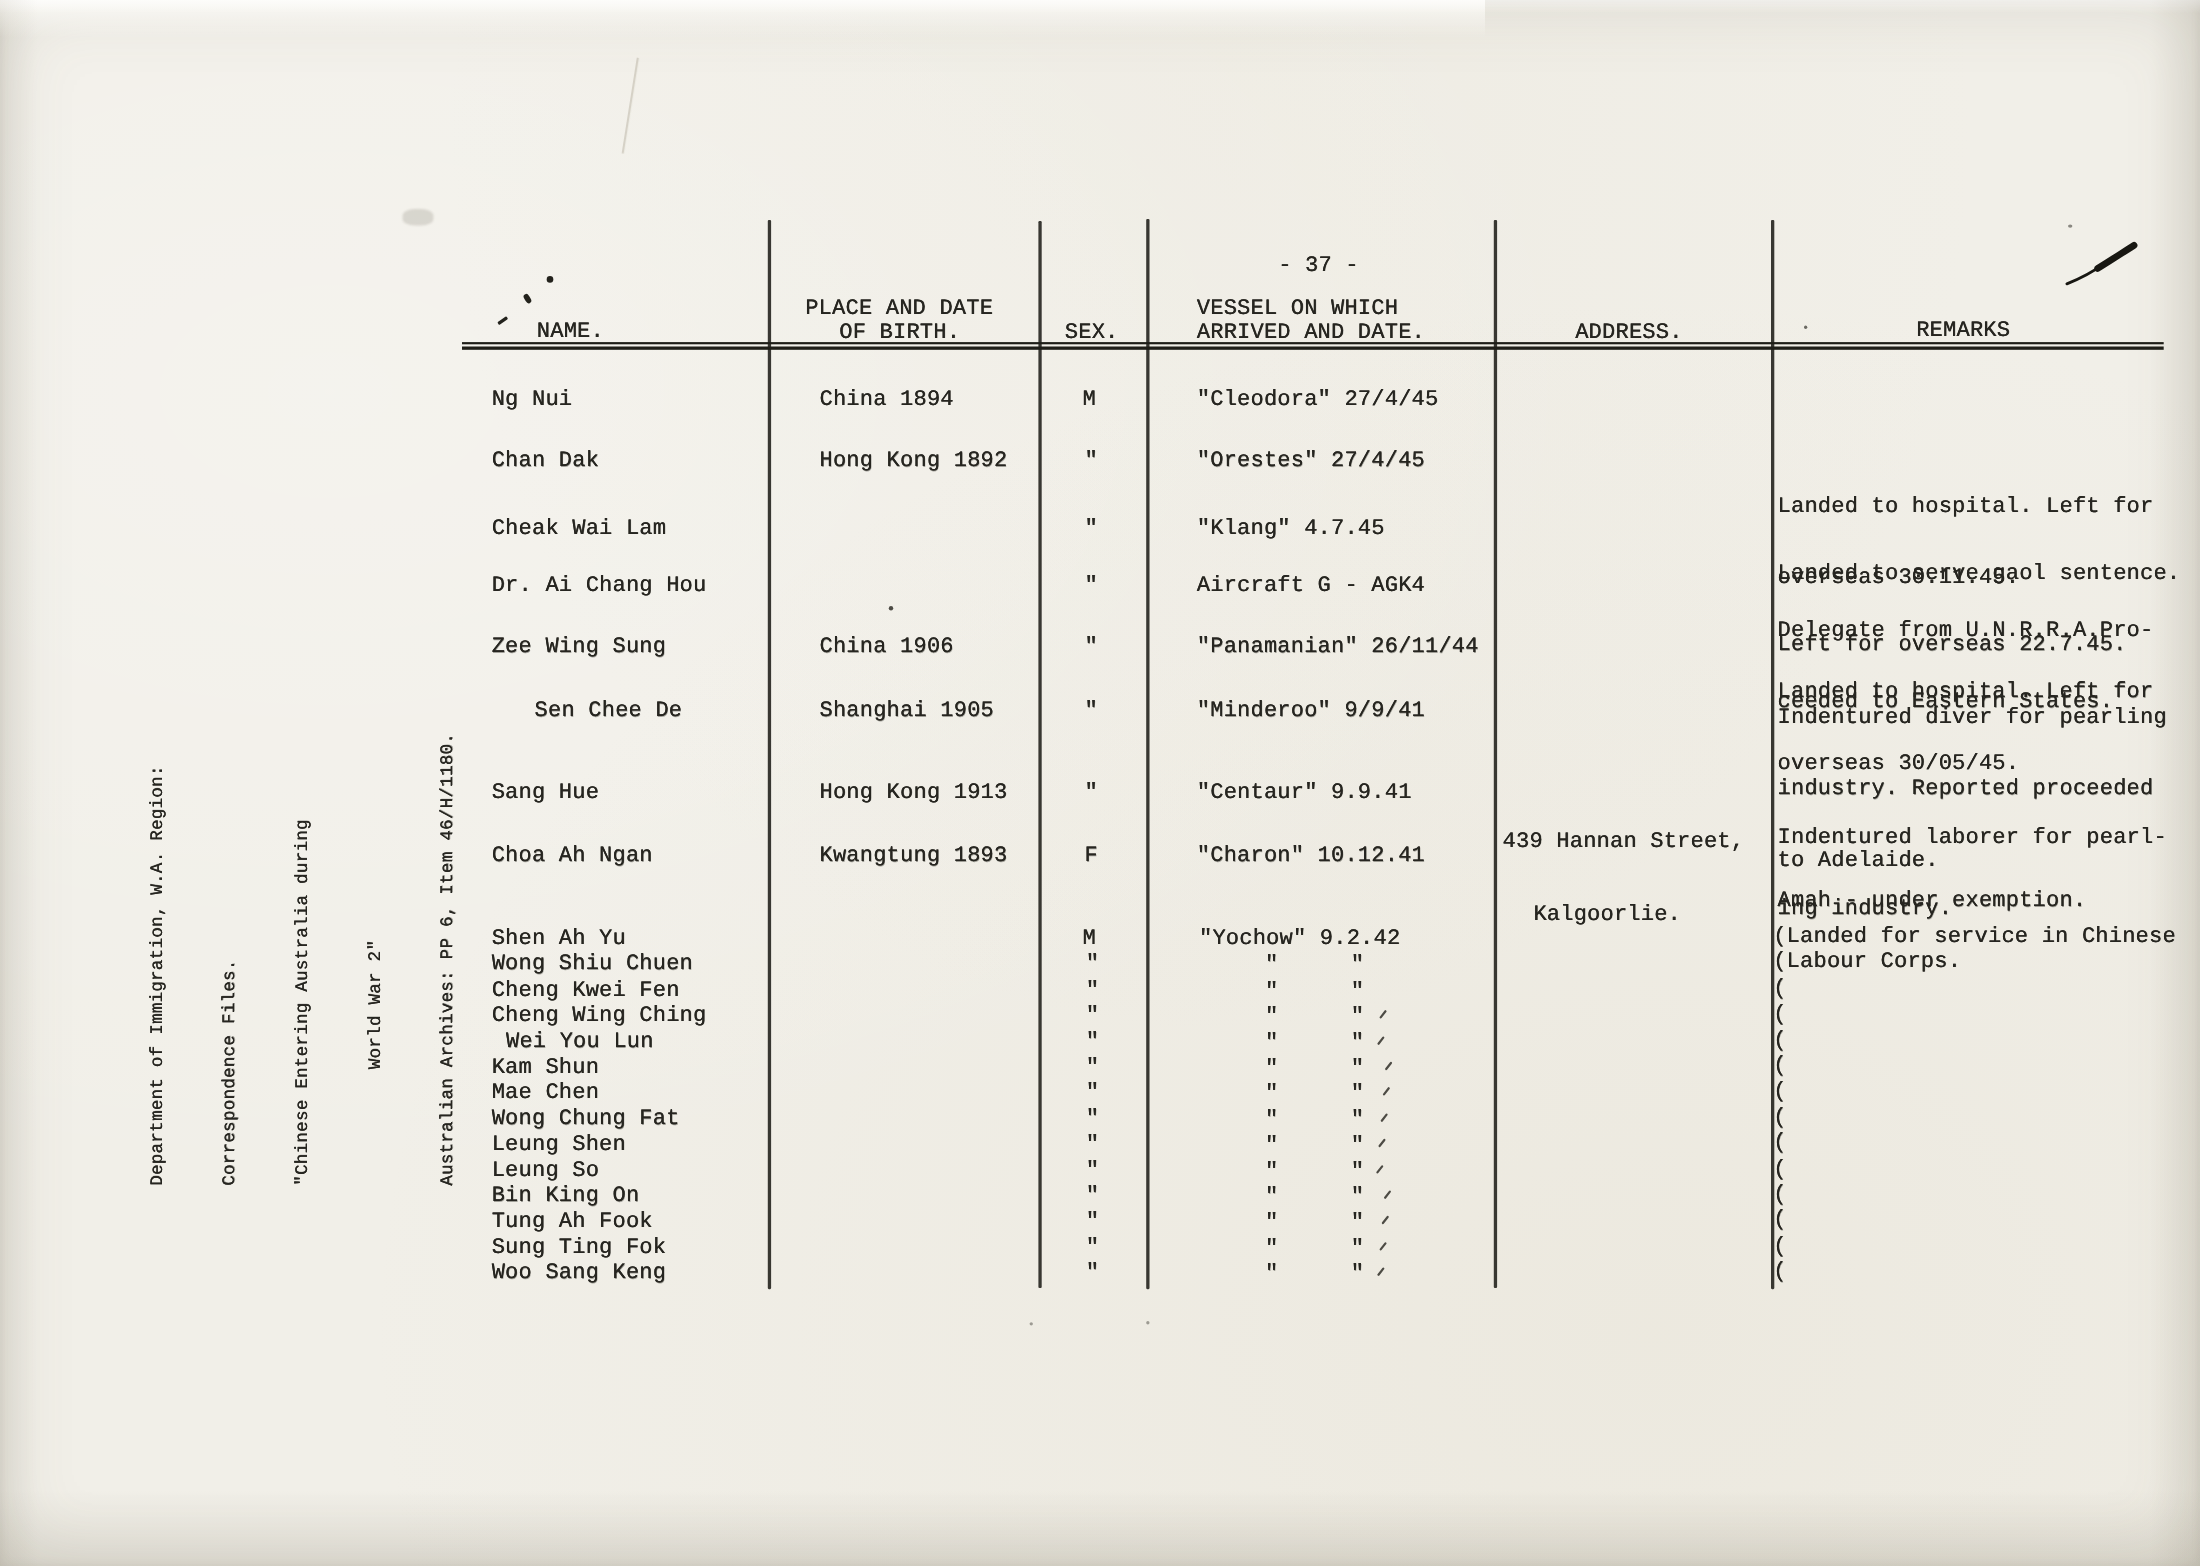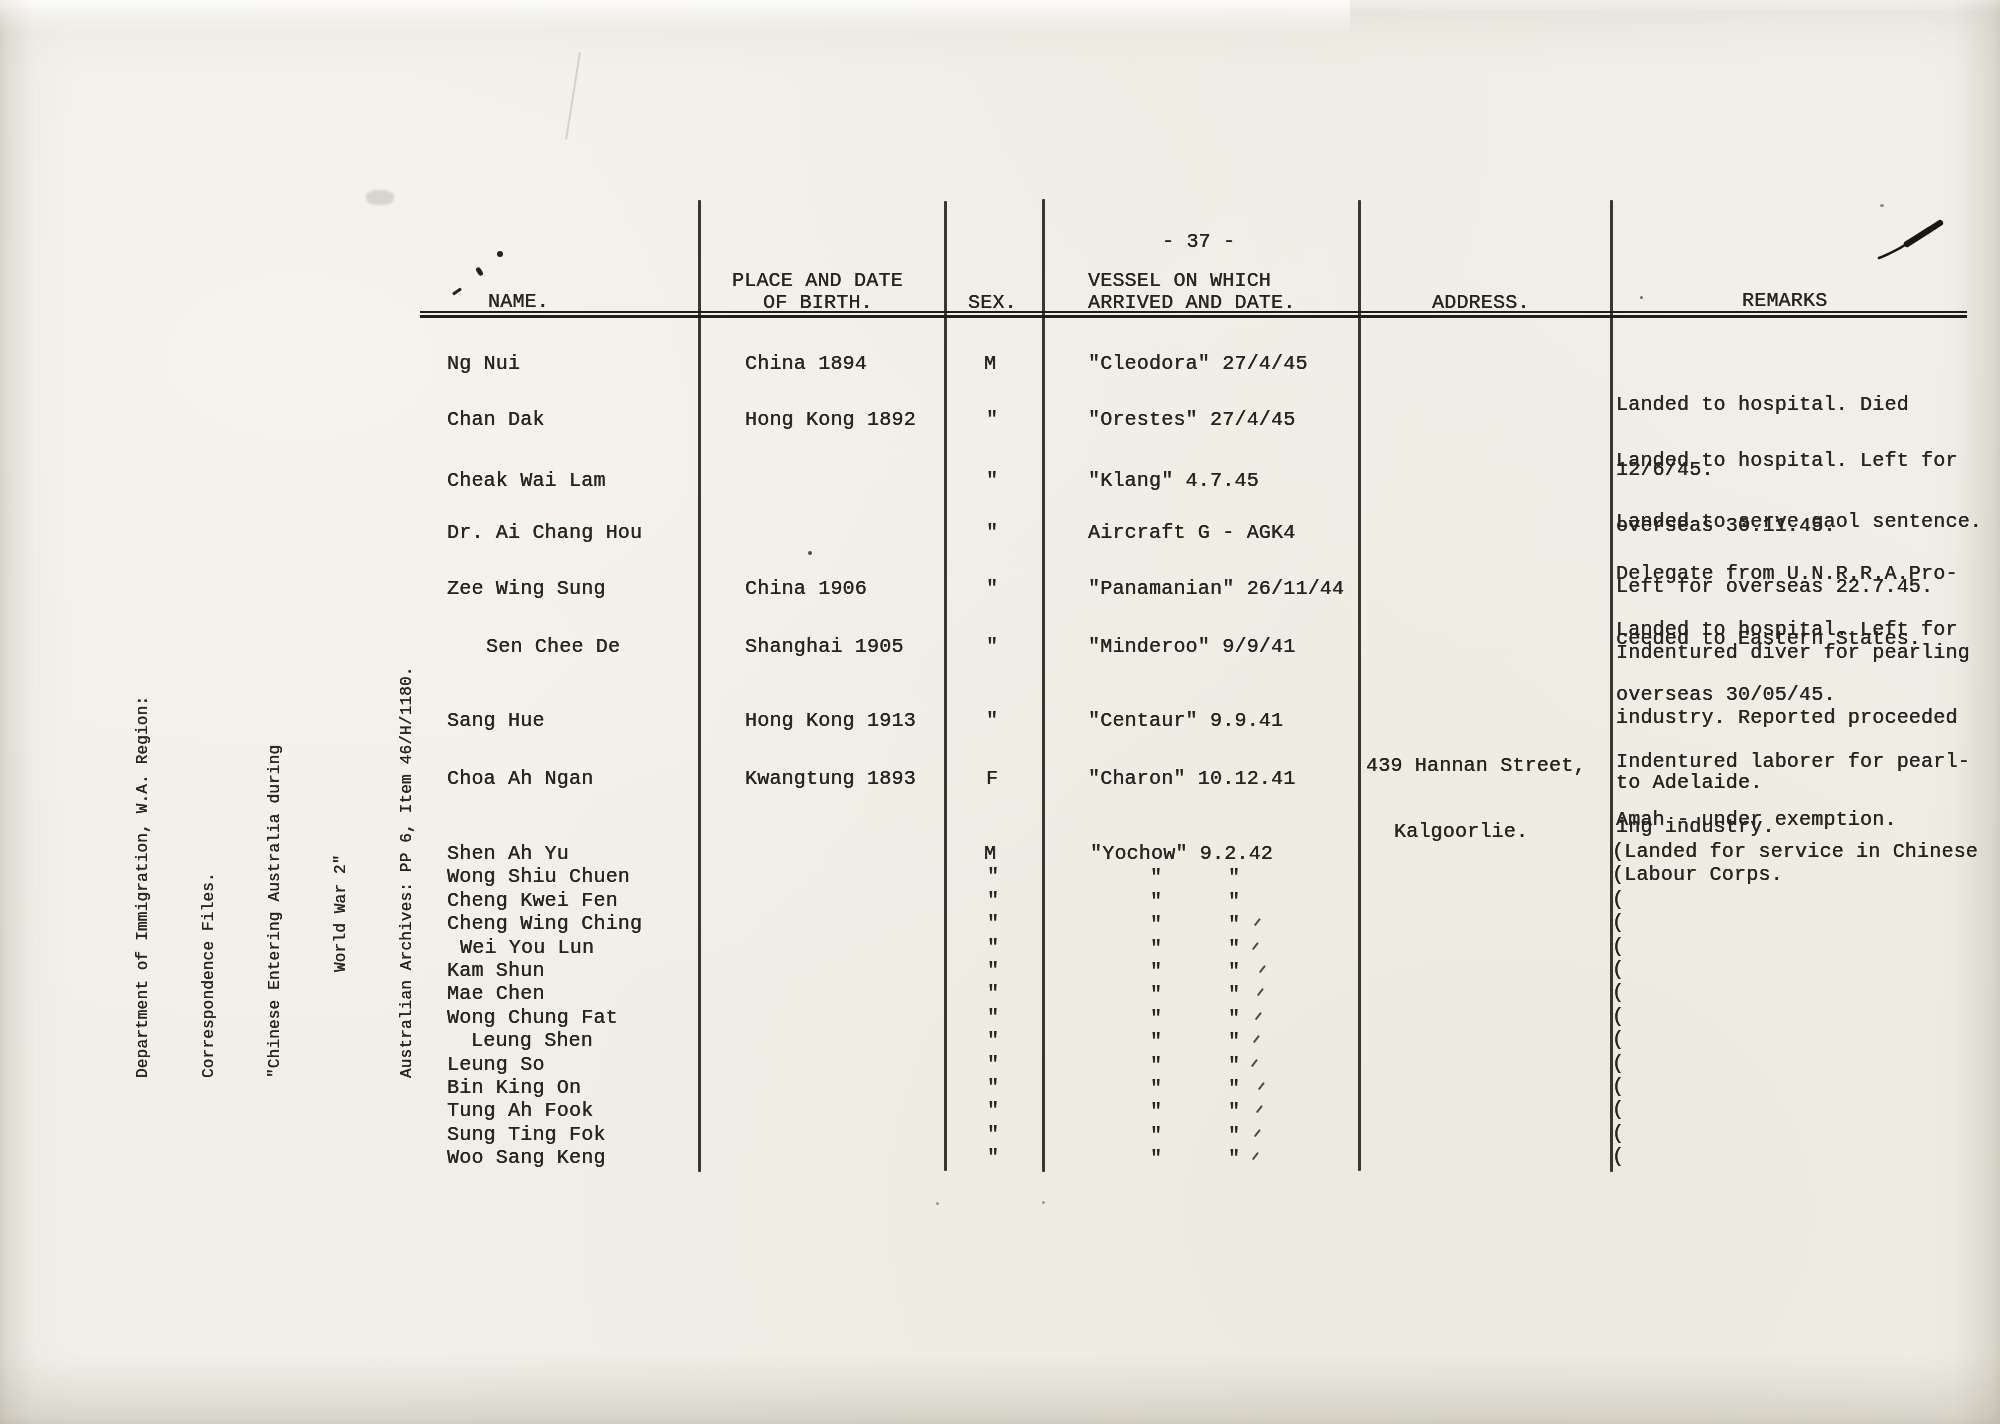--- a/index.html
+++ b/index.html
@@ -98,24 +98,20 @@
   <div class="hdr ink" style="left:968px;top:292px;">SEX.</div>
   <div class="hdr ink" style="left:1088px;top:270px;">VESSEL ON WHICH</div>
   <div class="hdr ink" style="left:1088px;top:292px;">ARRIVED AND DATE.</div>
   <div class="hdr ink" style="left:1432px;top:292px;">ADDRESS.</div>
   <div class="hdr ink" style="left:1742px;top:290px;">REMARKS</div>
 
   <div class="t ink" style="left:447px;top:353px;">Ng Nui</div>
   <div class="t ink" style="left:745px;top:353px;">China 1894</div>
   <div class="t ink" style="left:984px;top:353px;">M</div>
   <div class="t ink" style="left:1088px;top:353px;">"Cleodora" 27/4/45</div>
-  <div class="t ink remarks-block" style="left:1616px;top:350px;">
-    <div>Landed to hospital. Died</div>
-    <div>12/6/45.</div>
-  </div>
 
   <div class="t ink" style="left:447px;top:409px;">Chan Dak</div>
   <div class="t ink" style="left:745px;top:409px;">Hong Kong 1892</div>
   <div class="t ink" style="left:986px;top:409px;">"</div>
   <div class="t ink" style="left:1088px;top:409px;">"Orestes" 27/4/45</div>
   <div class="t ink remarks-block" style="left:1616px;top:406px;">
     <div>Landed to hospital. Left for</div>
     <div>overseas 30.11.45.</div>
   </div>
 
@@ -214,21 +210,21 @@
       <div class="t ink" style="left: 1150px; top: 984px;">"</div>
       <div class="t ink" style="left: 1228px; top: 984px;">"</div>
       <div class="t ink" style="left: 1612px; top: 982px;">(</div>
       <div class="tickmark" style="left: 1256px; top: 991px;"></div>
       <div class="t ink" style="left: 447px; top: 1007px;">Wong Chung Fat</div>
       <div class="t ink" style="left: 987px; top: 1007px;">"</div>
       <div class="t ink" style="left: 1150px; top: 1008px;">"</div>
       <div class="t ink" style="left: 1228px; top: 1008px;">"</div>
       <div class="t ink" style="left: 1612px; top: 1006px;">(</div>
       <div class="tickmark" style="left: 1254px; top: 1015px;"></div>
-      <div class="t ink" style="left: 447px; top: 1030px; margin-left: 24px;">Leung Shen</div>
+      <div class="t ink" style="left: 447px; top: 1030px;">Leung Shen</div>
       <div class="t ink" style="left: 987px; top: 1030px;">"</div>
       <div class="t ink" style="left: 1150px; top: 1031px;">"</div>
       <div class="t ink" style="left: 1228px; top: 1031px;">"</div>
       <div class="t ink" style="left: 1612px; top: 1029px;">(</div>
       <div class="tickmark" style="left: 1252px; top: 1038px;"></div>
       <div class="t ink" style="left: 447px; top: 1054px;">Leung So</div>
       <div class="t ink" style="left: 987px; top: 1054px;">"</div>
       <div class="t ink" style="left: 1150px; top: 1055px;">"</div>
       <div class="t ink" style="left: 1228px; top: 1055px;">"</div>
       <div class="t ink" style="left: 1612px; top: 1053px;">(</div>

